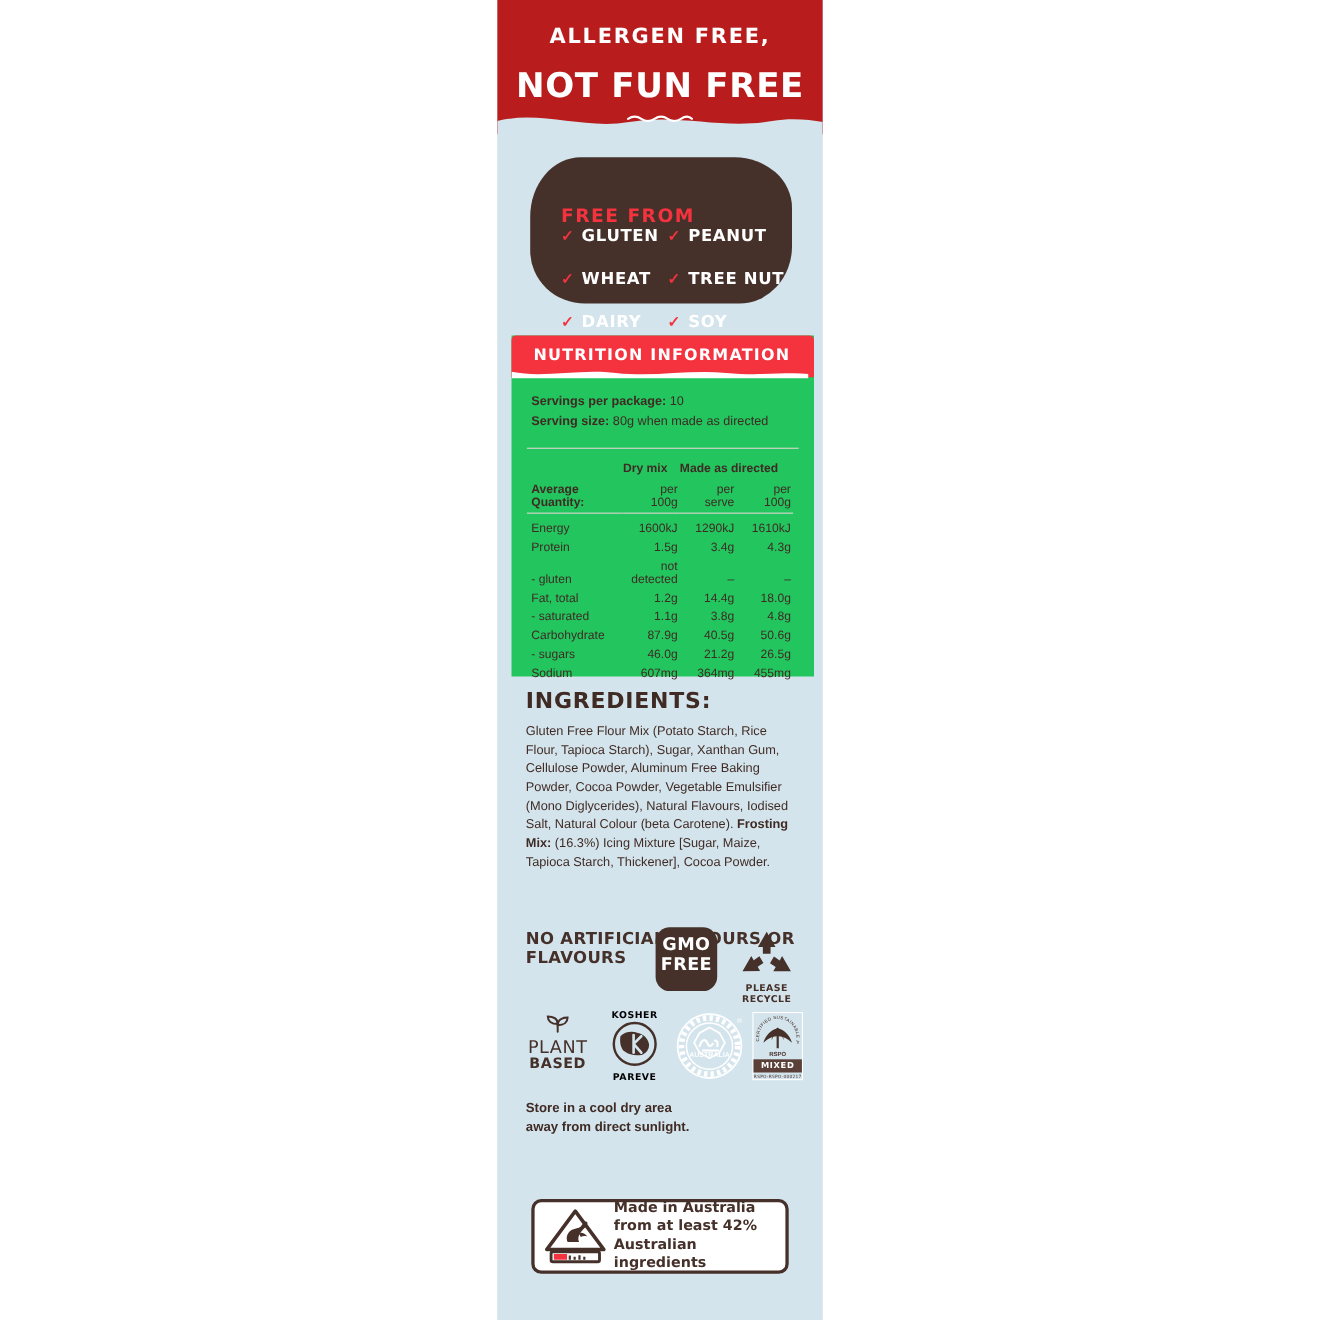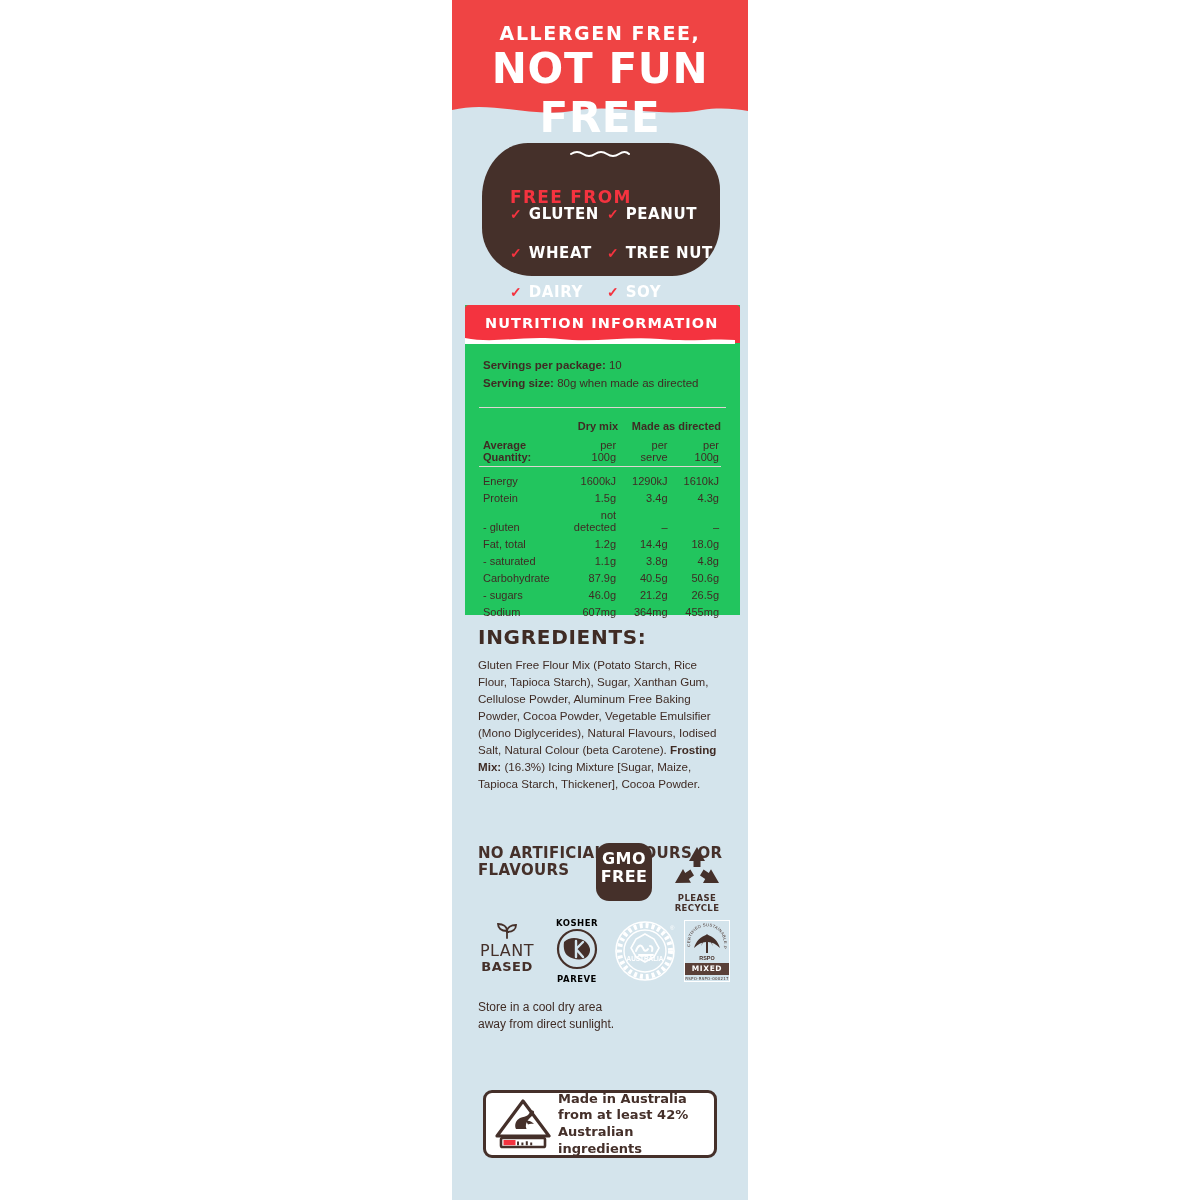--- a/index.html
+++ b/index.html
@@ -15,34 +15,34 @@
   .panel {
     position: absolute;
     left: 452px; top: 0; width: 296px; height: 1200px;
     background: #d4e4ec;
     overflow: hidden;
   }
 
   
   .hero {
     position: absolute; left: 0; top: 0; width: 296px; height: 122px;
-    background: #ef4444;
+    background: #b91c1c;
   }
   .hero-wave { position:absolute; left:0; bottom:-2px; width:296px; height:26px; display:block; }
   .hero-inner {
     position: relative; z-index: 2; padding-top: 22px; text-align: center;
     color: #ffffff;
   }
   .hero-line1 {
     font-size: 19px; font-weight: 700; letter-spacing: 1.6px;
     font-family: "DejaVu Sans", sans-serif;
   }
   .hero-line2 {
-    font-size: 42px; font-weight: 700; letter-spacing: 0.6px;
-    margin-top: 0; font-family: "DejaVu Sans", sans-serif;
+    font-size: 31px; font-weight: 700; letter-spacing: 0.6px;
+    margin-top: 16px; font-family: "DejaVu Sans", sans-serif;
   }
   .hero-squiggle { margin-top: 7px; display:block; margin-left:auto; margin-right:auto; }
 
   
   .freefrom {
     position: absolute; left: 30px; top: 143px; width: 238px; height: 133px;
     background: #45302a;
     border-radius: 46px 52px 48px 50px / 54px 46px 52px 48px;
   }
   .ff-title {
@@ -86,21 +86,21 @@
   .nut-serv b { font-weight: 700; }
   .nut-rule { height: 1px; background: #ded6d2; margin: 4px 14px 0 14px; }
 
   table.nut {
     width: 242px; margin: 10px 14px 0 14px; border-collapse: collapse;
     color: #3f2b24; font-size: 11px;
   }
   table.nut td, table.nut th { padding: 2.5px 0; vertical-align: bottom; }
   table.nut .lbl { text-align: left; width: 88px; padding-left: 4px; }
   table.nut .num { text-align: right; width: 52px; padding-right: 2px; }
-  table.nut .grp { text-align: right; font-weight: 700; font-size: 11px; padding-bottom: 4px; }
+  table.nut .grp { text-align: left; font-weight: 700; font-size: 11px; padding-bottom: 4px; }
   .avgq { font-weight: 700; line-height: 1.15; }
   .perlbl { text-align: right; line-height: 1.15; font-size: 11px; }
   .nut-sep td { border-top: 1px solid #ded6d2; height: 4px; padding: 0; }
   .indent { padding-left: 11px; }
 
   
   .ing {
     position: absolute; left: 26px; top: 625px; width: 250px; color: #3f2b24;
   }
   .ing-title {
@@ -148,21 +148,21 @@
   .rspo-top { position: relative; height: 42px; }
   .rspo-mixed { height: 12px; background: #5a4038; color: #ffffff;
                 font-size: 7.5px; font-weight: 700; text-align: center; line-height: 12px;
                 letter-spacing: 0.6px; font-family: "DejaVu Sans", sans-serif; }
   .rspo-foot { font-size: 4px; color: #45302a; text-align: center; letter-spacing: 0.2px;
                margin-top: 1px; font-family: "DejaVu Sans", sans-serif; }
 
   
   .storage {
     position: absolute; left: 26px; top: 999px; width: 240px;
-    color: #3f2b24; font-size: 12px; font-weight: 400; line-height: 1.45;
+    color: #3f2b24; font-size: 12px; font-weight: 700; line-height: 1.45;
   }
 
   
   .mia {
     position: absolute; left: 31px; top: 1090px; width: 234px; height: 68px;
     border: 3px solid #45302a; border-radius: 9px; background: #ffffff;
     display: flex; align-items: center;
   }
   .mia-logo { width: 62px; height: 52px; margin-left: 6px; flex: none; }
   .mia-txt {

